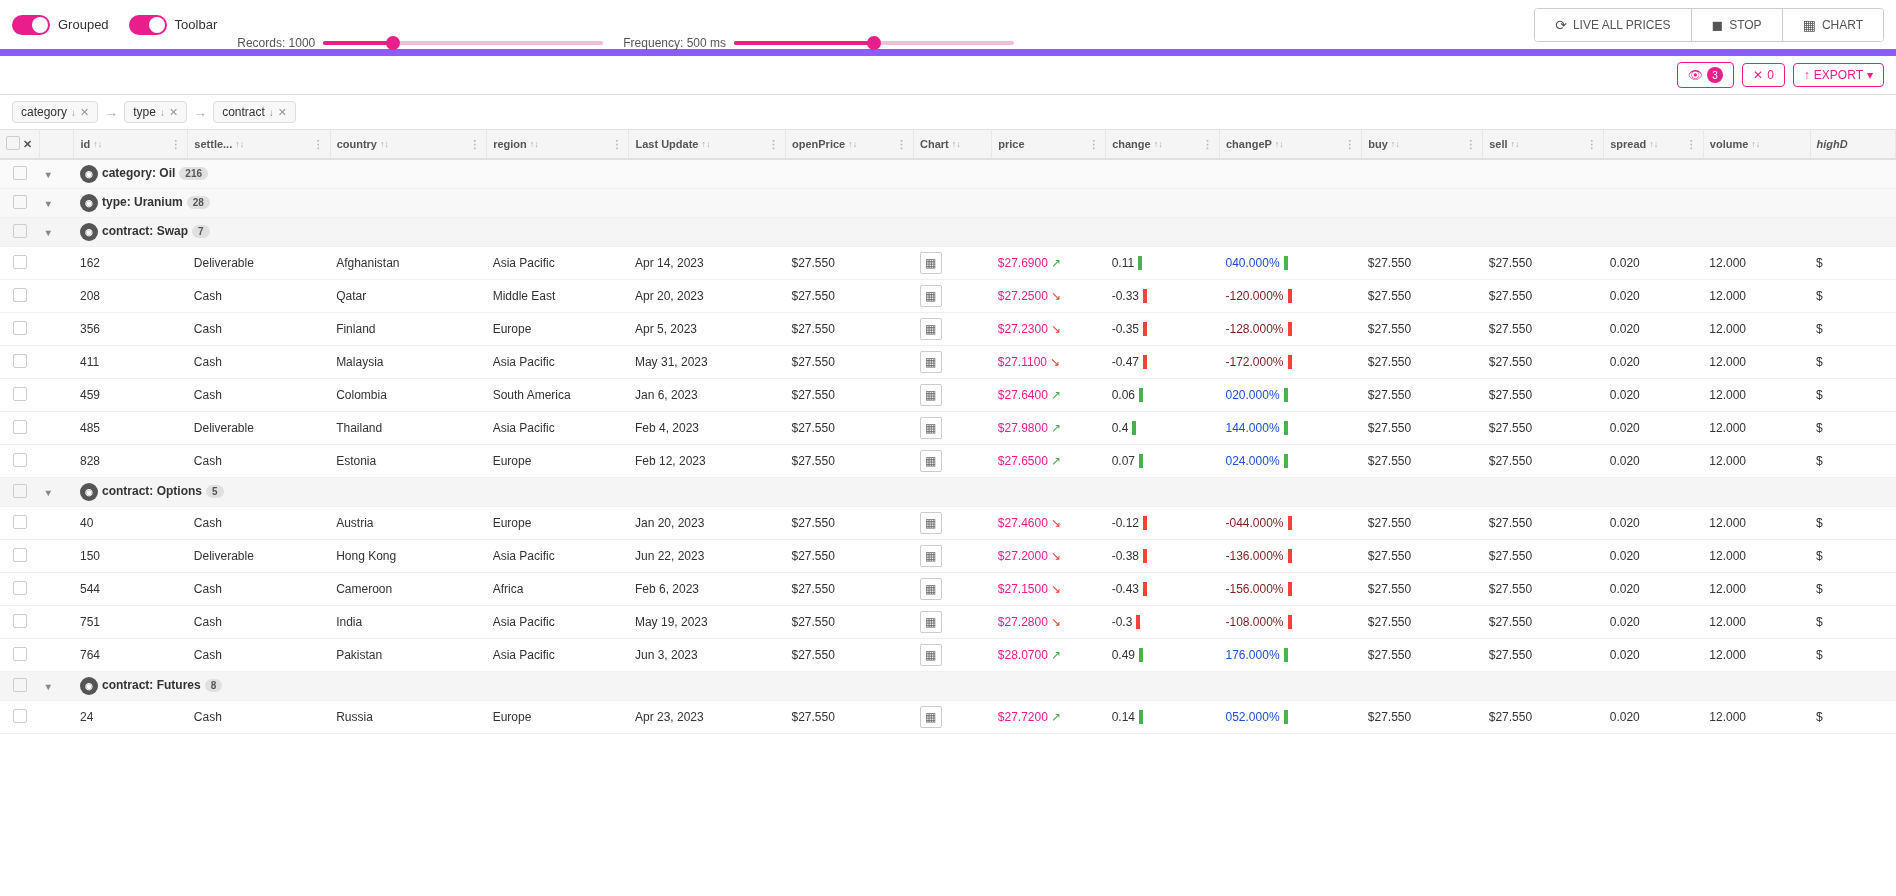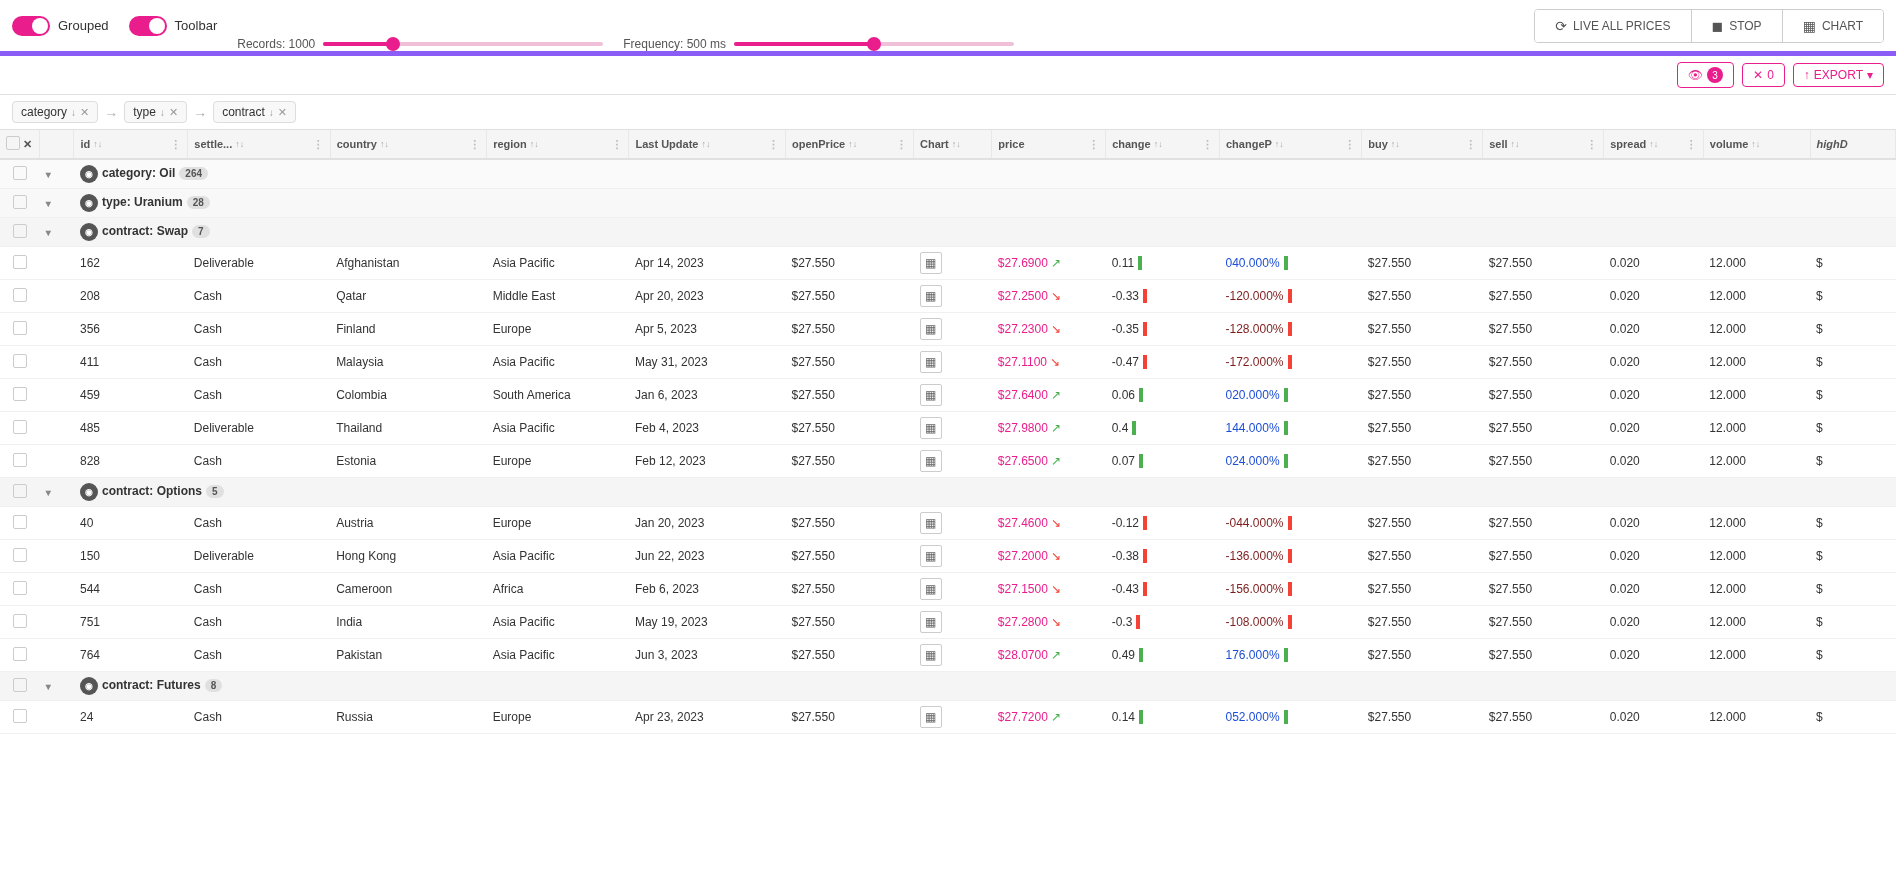--- a/index.html
+++ b/index.html
@@ -3,21 +3,21 @@
   <meta charset="utf-8">
   <style>
     * { box-sizing: border-box; margin: 0; padding: 0; }
     body { font-family: -apple-system, BlinkMacSystemFont, 'Segoe UI', sans-serif; font-size: 12px; background: #fff; color: #333; overflow: hidden; }
 
     
     .top-bar {
       display: flex;
       align-items: center;
       padding: 8px 12px;
-      border-bottom: 5px solid #8b5cf6;
+      border-bottom: 7px solid #8b5cf6;
       gap: 20px;
       height: 56px;
     }
     .toggle-group {
       display: flex;
       align-items: center;
       gap: 8px;
     }
     .toggle-pill {
       width: 38px; height: 20px; border-radius: 10px;
@@ -388,21 +388,21 @@
           <div class="th-inner">
             <span>highD</span>
           </div>
         </th>
       </tr>
     </thead>
     <tbody id="table-body">
     <tr class="group-row-1">
           <td class="checkbox-cell"><div class="check-box"></div></td>
           <td><span class="expand-arrow">▾</span></td>
-          <td colspan="15"><span class="group-icon">◉</span><span>category: Oil</span><span class="group-count">264</span></td>
+          <td colspan="15"><span class="group-icon">◉</span><span>category: Oil</span><span class="group-count">216</span></td>
         </tr>
         <tr class="group-row-2">
           <td class="checkbox-cell"><div class="check-box"></div></td>
           <td><span class="expand-arrow">▾</span></td>
           <td colspan="15"><span class="group-icon">◉</span><span>type: Uranium</span><span class="group-count">28</span></td>
         </tr>
         <tr class="group-row-3">
           <td class="checkbox-cell"><div class="check-box"></div></td>
           <td><span class="expand-arrow">▾</span></td>
           <td colspan="15"><span class="group-icon">◉</span><span>contract: Swap</span><span class="group-count">7</span></td>

